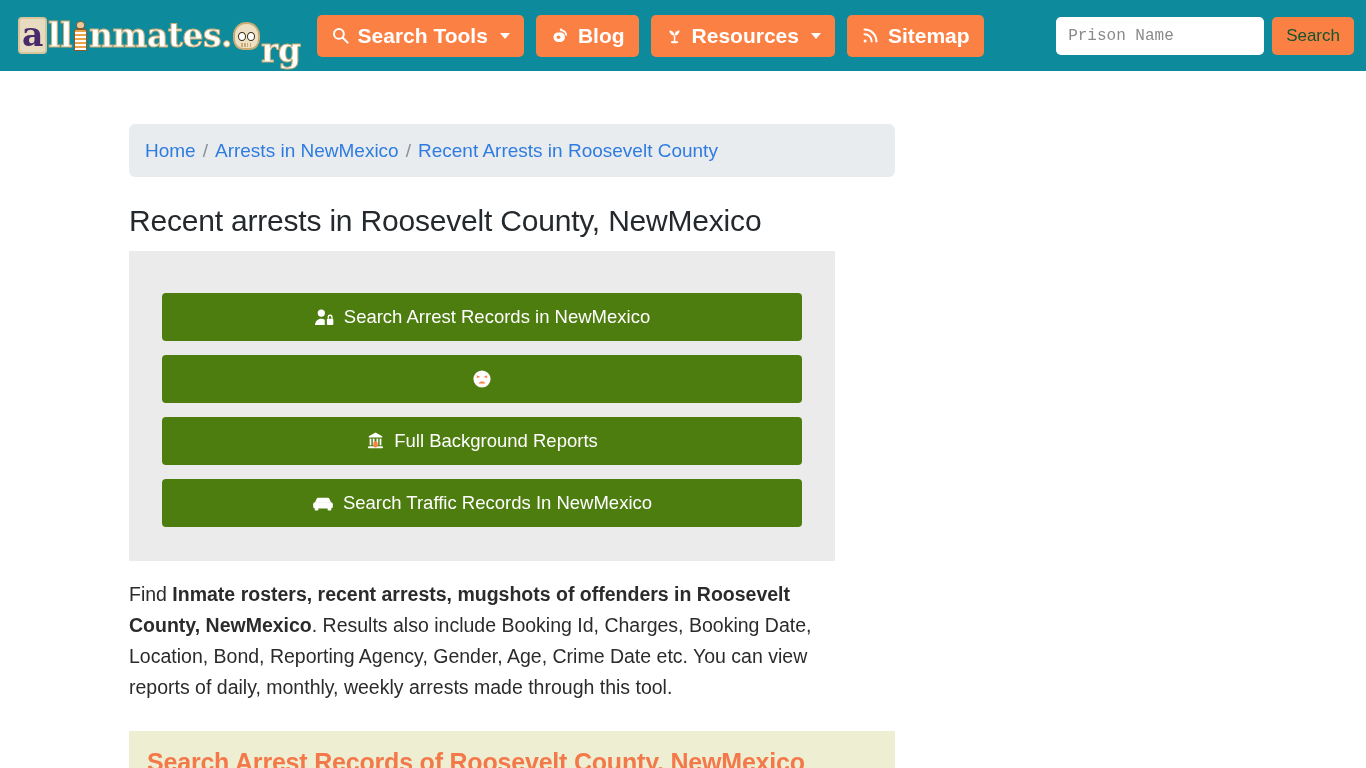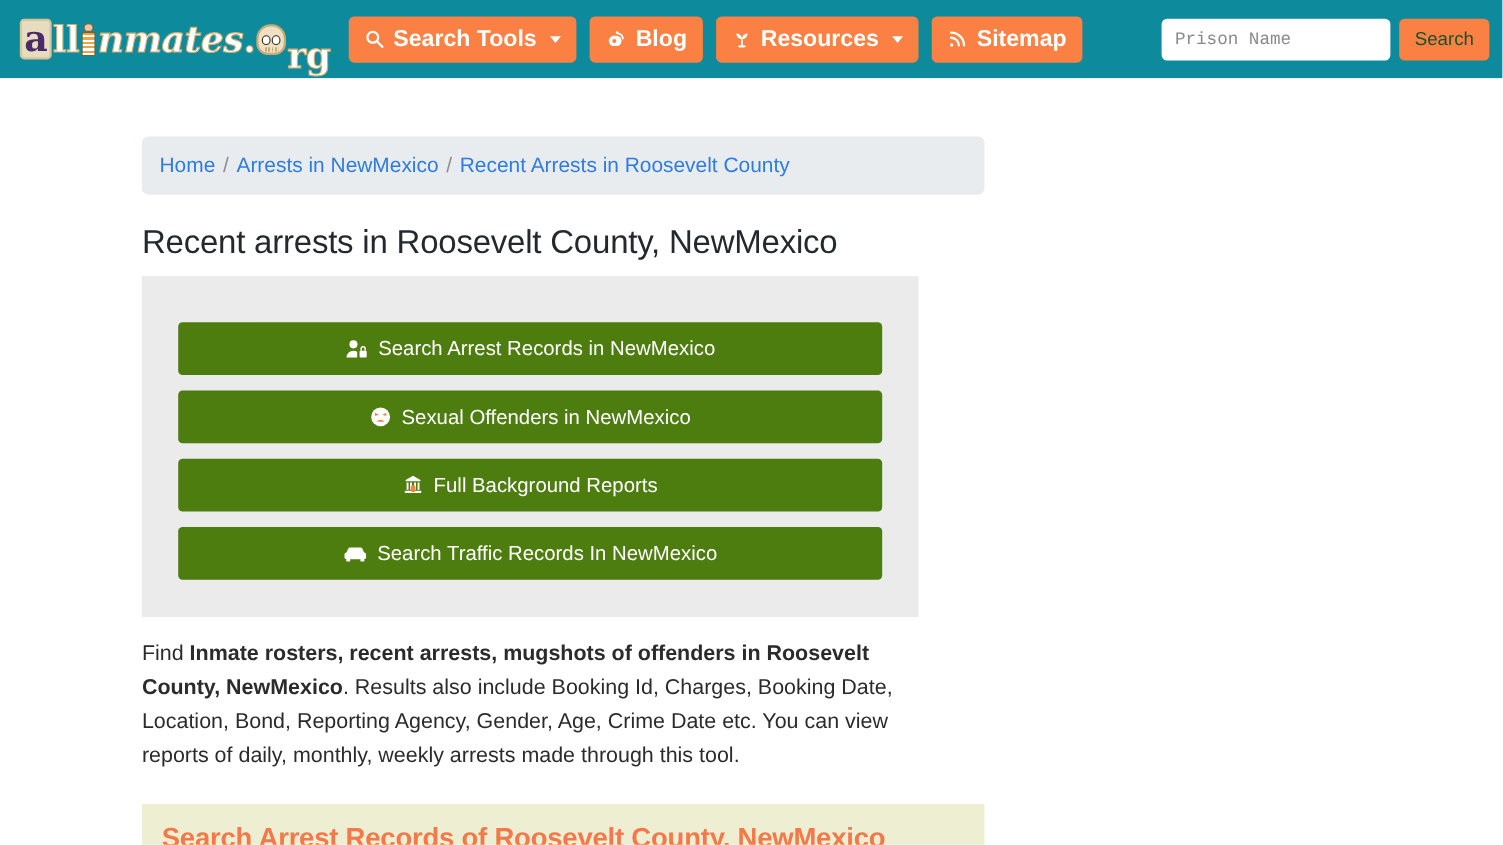--- a/index.html
+++ b/index.html
@@ -82,21 +82,20 @@
     background: repeating-linear-gradient(
       to bottom,
       #e8a54a 0px, #e8a54a 2px,
       #ffffff 2px, #ffffff 4px
     );
     border: 1px solid #8a5a2b;
     border-radius: 2px 2px 1px 1px;
   }
   .lg-nmates {
     color: #ffffff;
-    font-style: italic;
     -webkit-text-stroke: 1px #c9ab74;
   }
   .lg-dot { color: #ffffff; -webkit-text-stroke: 1px #c9ab74; }
   .lg-skull {
     display: inline-block;
     position: relative;
     width: 27px;
     height: 28px;
     background: #ede0c4;
     border: 2px solid #c9ab74;
@@ -389,21 +388,20 @@
 
       <button class="action-btn">
         <span class="ico">
           <svg width="20" height="20" viewBox="0 0 24 24">
             <circle cx="12" cy="12" r="10.3" fill="#ffffff"></circle>
             <path d="M5.8 7.6l4.3 2.1-4.3 1.2z" fill="#fb8044"></path>
             <path d="M18.2 7.6l-4.3 2.1 4.3 1.2z" fill="#fb8044"></path>
             <path d="M7.8 17.4c1.1-1.6 2.5-2.4 4.2-2.4s3.1.8 4.2 2.4z" fill="#fb8044"></path>
           </svg>
         </span>
-        <span>Sexual Offenders in NewMexico</span>
       </button>
 
       <button class="action-btn">
         <span class="ico">
           <svg width="19" height="20" viewBox="0 0 24 24" fill="#ffffff">
             <path d="M12 1.2L20.5 6v1.6h-17V6z"></path>
             <rect x="4.6" y="9" width="2.2" height="8.4"></rect>
             <rect x="8.6" y="9" width="2.2" height="8.4"></rect>
             <rect x="13.2" y="9" width="2.2" height="8.4"></rect>
             <rect x="17.2" y="9" width="2.2" height="8.4"></rect>

